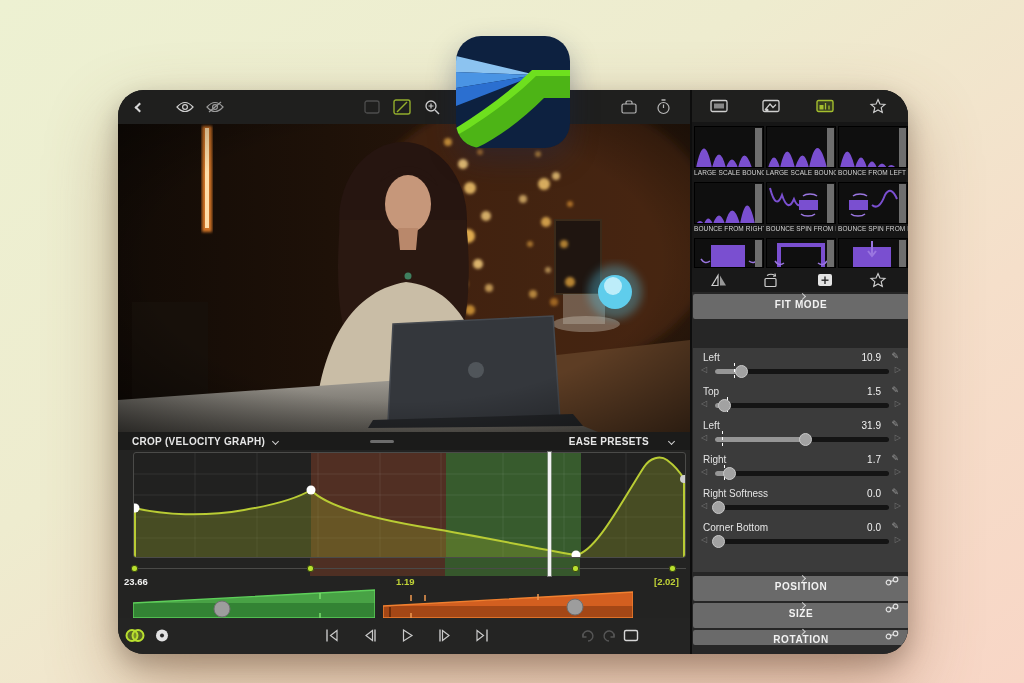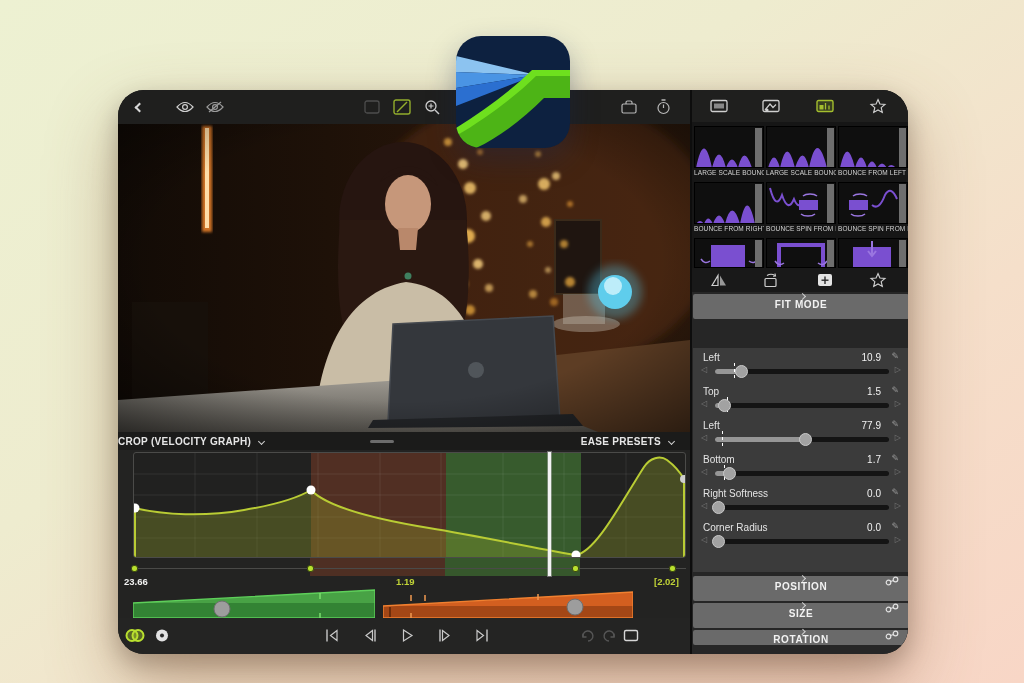--- a/index.html
+++ b/index.html
@@ -201,24 +201,24 @@
         <polygon points="0,276 340,252 480,308 0,308" fill="url(#deskg)"></polygon>
 
         <polygon points="275,200 435,192 442,296 270,298" fill="#34373c" stroke="#45494f" stroke-width="1.5"></polygon>
         <circle cx="358" cy="246" r="8" fill="#575c62" opacity=".8"></circle>
         <polygon points="255,296 455,290 465,302 250,304" fill="#232528"></polygon>
         <rect width="572" height="308" fill="url(#vig)"></rect>
       </svg>
     </div>
 
     <div class="graph-toolbar">
-      <span style="">CROP (VELOCITY GRAPH)</span>
+      <span style="margin-left:14px">CROP (VELOCITY GRAPH)</span>
       <span class="chev down" style="margin-left:8px"></span>
       <div class="drag-dash"></div>
-      <span style="margin-left:auto; margin-right:8px">EASE PRESETS</span>
+      <span style="margin-left:auto; margin-right:20px">EASE PRESETS</span>
       <span class="chev down" style="margin-right:16px"></span>
     </div>
 
     <div class="graph-zone">
       <div class="graph-box">
         <div class="region" style="left:177px; width:135px; background:rgba(130,62,38,.5);"></div>
         <div class="region" style="left:312px; width:135px; background:rgba(78,150,58,.5);"></div>
         <svg width="553" height="106" viewBox="0 0 553 106" style="position:absolute;left:0;top:0">
           <g stroke="rgba(255,255,255,.08)" stroke-width="1">
             <line x1="0" y1="21" x2="553" y2="21"></line>
@@ -485,32 +485,32 @@
           <span class="arrow" style="left:8px">◁</span>
           <div class="track">
             <div class="fill" style="width:5%"></div>
             <div class="kfmark" style="left:7%"></div>
             <div class="handle" style="left:5%"></div>
           </div>
           <span class="arrow" style="right:8px">▷</span>
         </div>
         <div class="srow" style="top:72px">
           <span class="lab">Left</span>
-          <span class="val">77.9</span>
+          <span class="val">31.9</span>
           <span class="pencil">✎</span>
           <span class="arrow" style="left:8px">◁</span>
           <div class="track">
             <div class="fill" style="width:52%"></div>
             <div class="kfmark" style="left:4%"></div>
             <div class="handle" style="left:52%"></div>
           </div>
           <span class="arrow" style="right:8px">▷</span>
         </div>
         <div class="srow" style="top:106px">
-          <span class="lab">Bottom</span>
+          <span class="lab">Right</span>
           <span class="val">1.7</span>
           <span class="pencil">✎</span>
           <span class="arrow" style="left:8px">◁</span>
           <div class="track">
             <div class="fill" style="width:8%"></div>
             <div class="kfmark" style="left:5%"></div>
             <div class="handle" style="left:8%"></div>
           </div>
           <span class="arrow" style="right:8px">▷</span>
         </div>
@@ -518,21 +518,21 @@
           <span class="lab">Right Softness</span>
           <span class="val">0.0</span>
           <span class="pencil">✎</span>
           <span class="arrow" style="left:8px">◁</span>
           <div class="track">
             <div class="handle" style="left:2%"></div>
           </div>
           <span class="arrow" style="right:8px">▷</span>
         </div>
         <div class="srow" style="top:174px">
-          <span class="lab">Corner Radius</span>
+          <span class="lab">Corner Bottom</span>
           <span class="val">0.0</span>
           <span class="pencil">✎</span>
           <span class="arrow" style="left:8px">◁</span>
           <div class="track">
             <div class="handle" style="left:2%"></div>
           </div>
           <span class="arrow" style="right:8px">▷</span>
         </div>
       </div>
 

